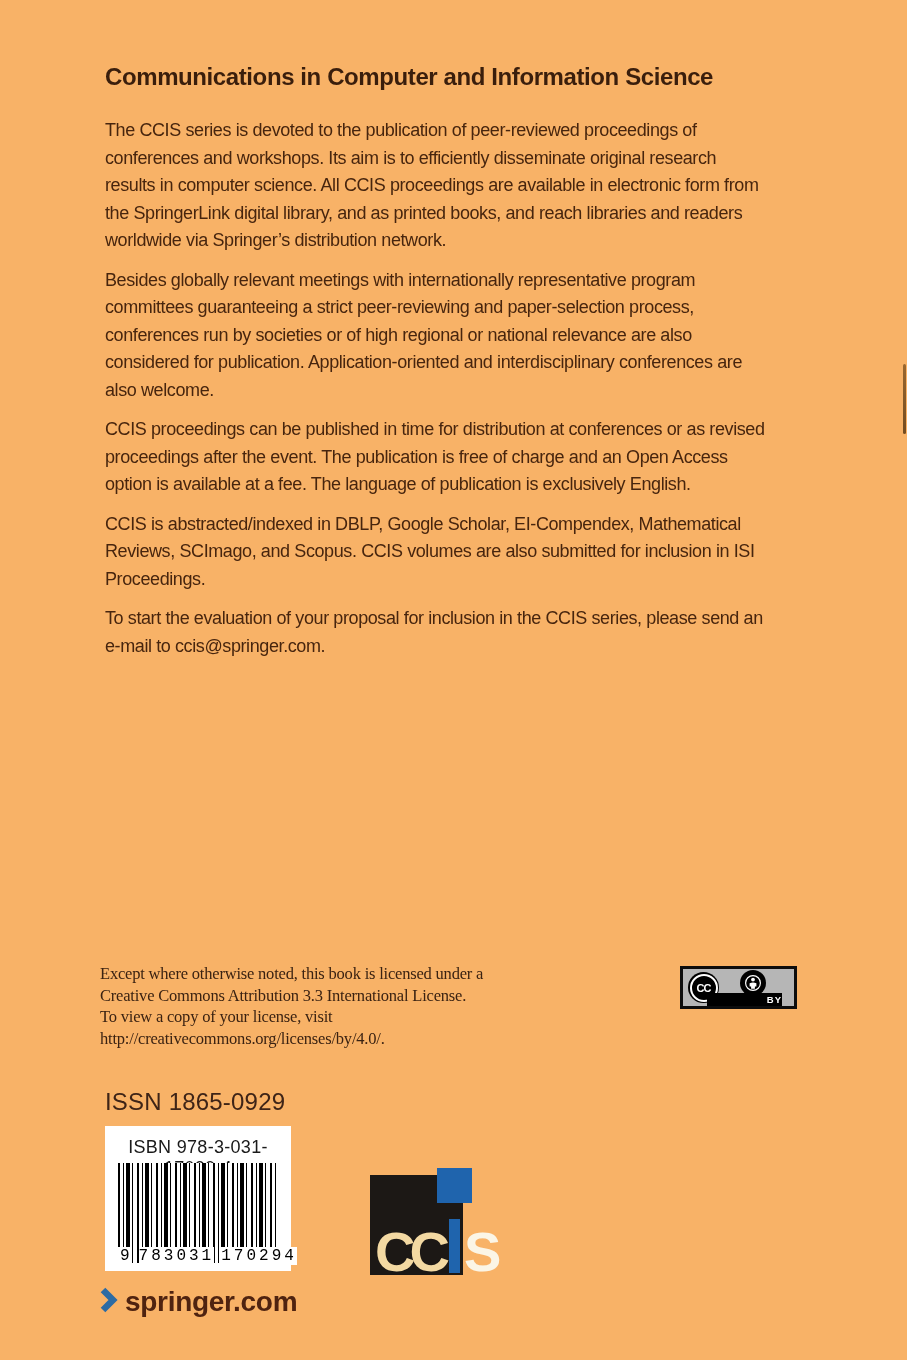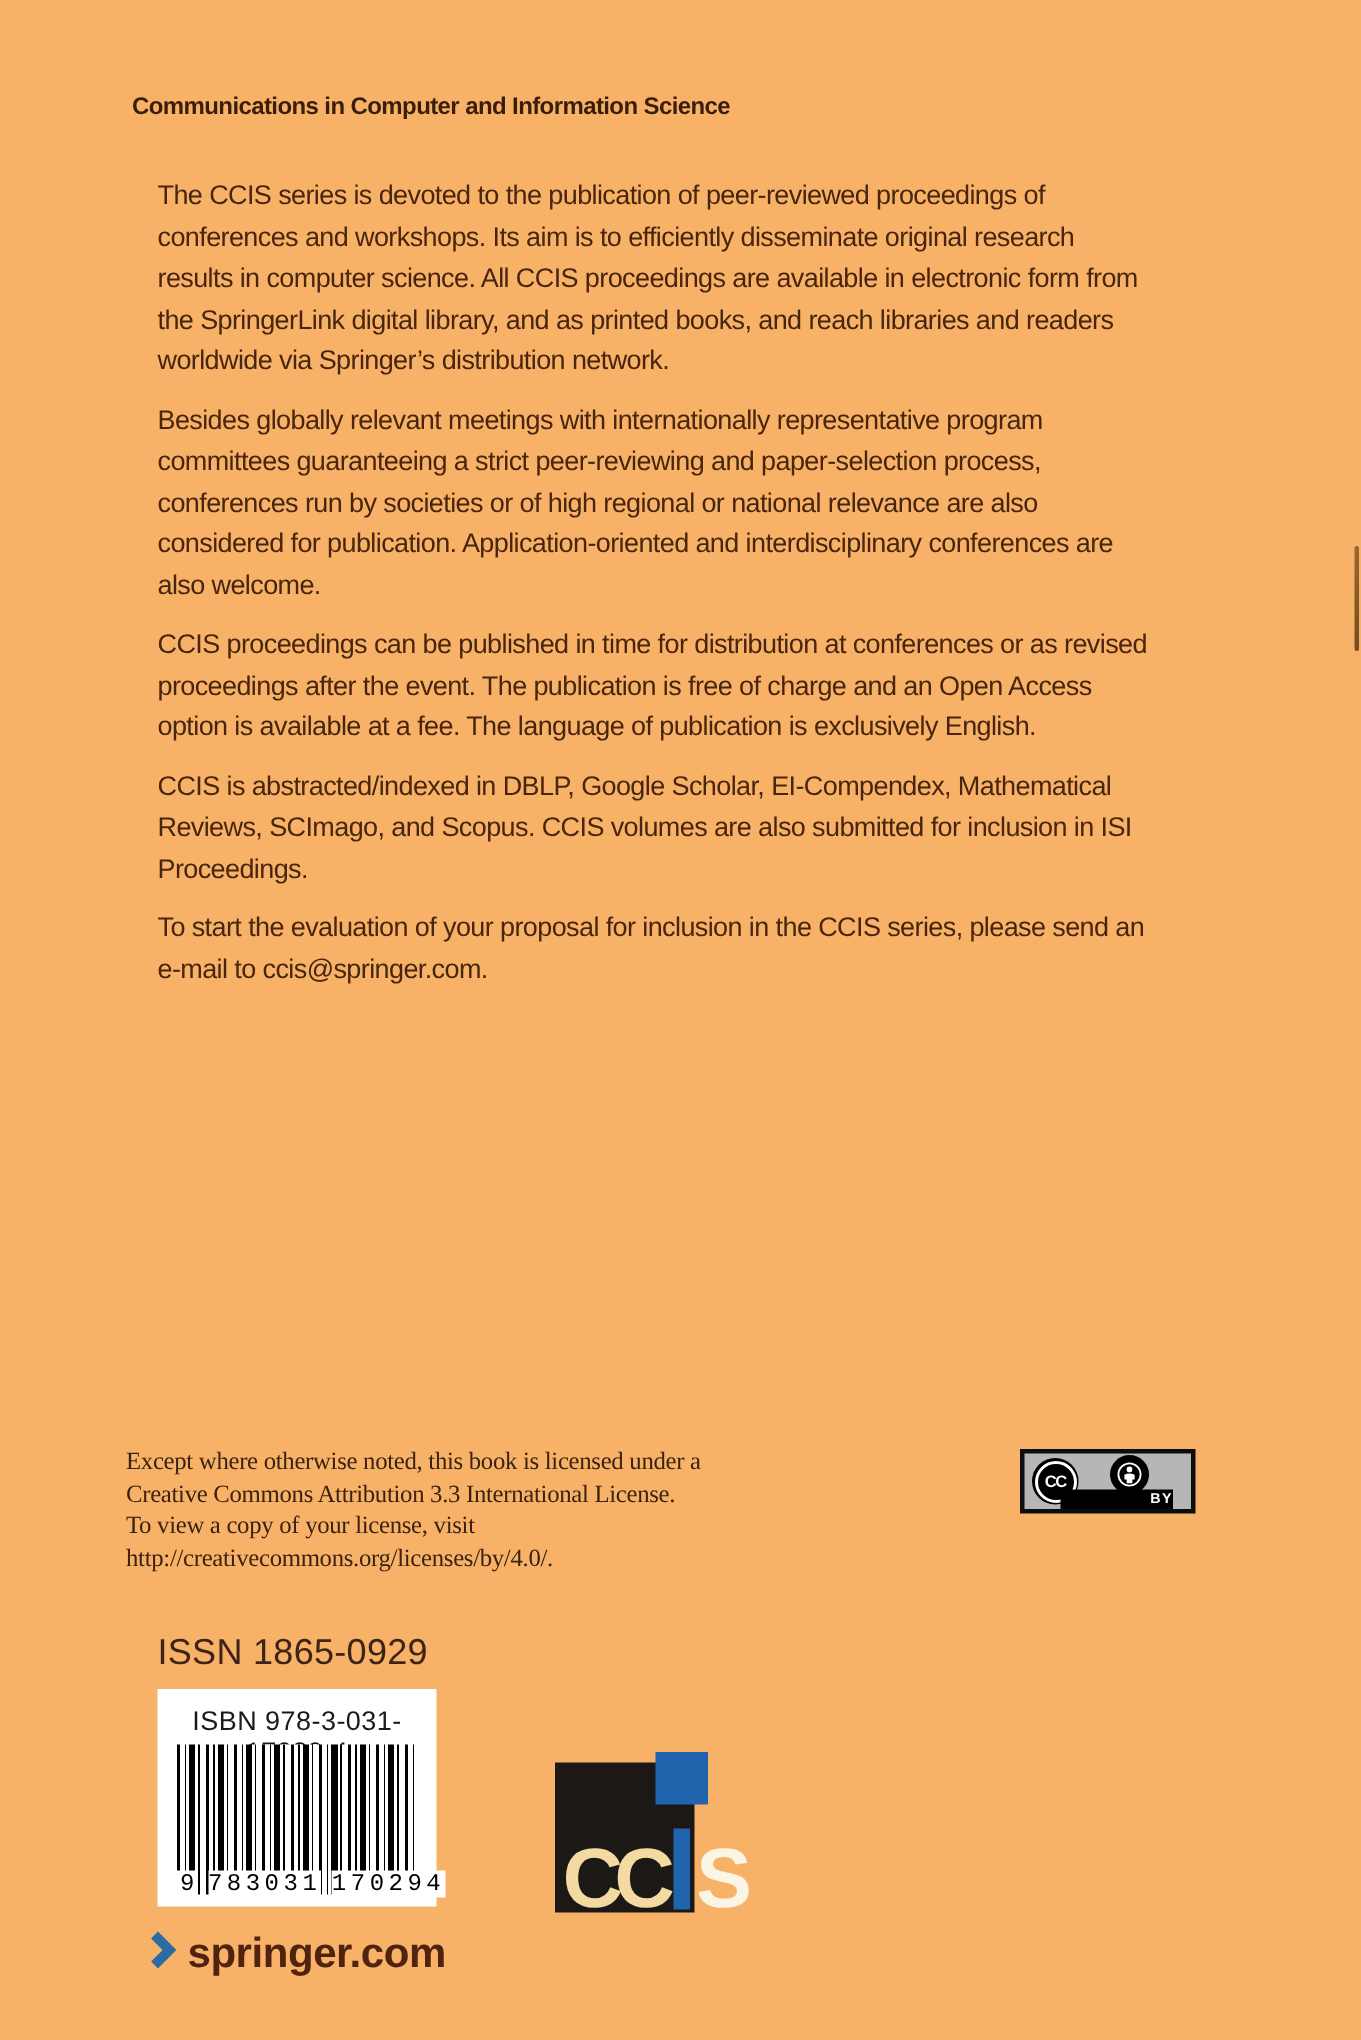--- a/index.html
+++ b/index.html
@@ -4,34 +4,34 @@
 <style>
   html,body{margin:0;padding:0;}
   body{
     width:907px;height:1360px;position:relative;overflow:hidden;
     background:#f8b267;
     font-family:"Liberation Sans",sans-serif;
   }
   .page{position:absolute;inset:0;}
 
   .heading{
-    position:absolute;left:88px;top:63px;
-    font-size:16px;font-weight:bold;letter-spacing:-0.4px;
+    position:absolute;left:105px;top:63px;
+    font-size:24px;font-weight:bold;letter-spacing:-0.4px;
     color:#3a1e0c;
   }
 
   .body-text{
     position:absolute;left:105px;top:117px;width:662px;
     font-size:18px;line-height:27.5px;letter-spacing:-0.4px;
     color:#47250e;
   }
   .body-text p{margin:0 0 12px 0;}
 
   .license{
-    position:absolute;left:84px;top:963px;
+    position:absolute;left:100px;top:963px;
     font-family:"Liberation Serif",serif;
     font-size:16.5px;line-height:21.7px;letter-spacing:-0.2px;
     color:#3a2212;
   }
   .license div{white-space:nowrap;}
 
   
   .cc-badge{
     position:absolute;left:680px;top:966px;width:117px;height:43px;
     background:#0d0d0d;padding:3px;box-sizing:border-box;

